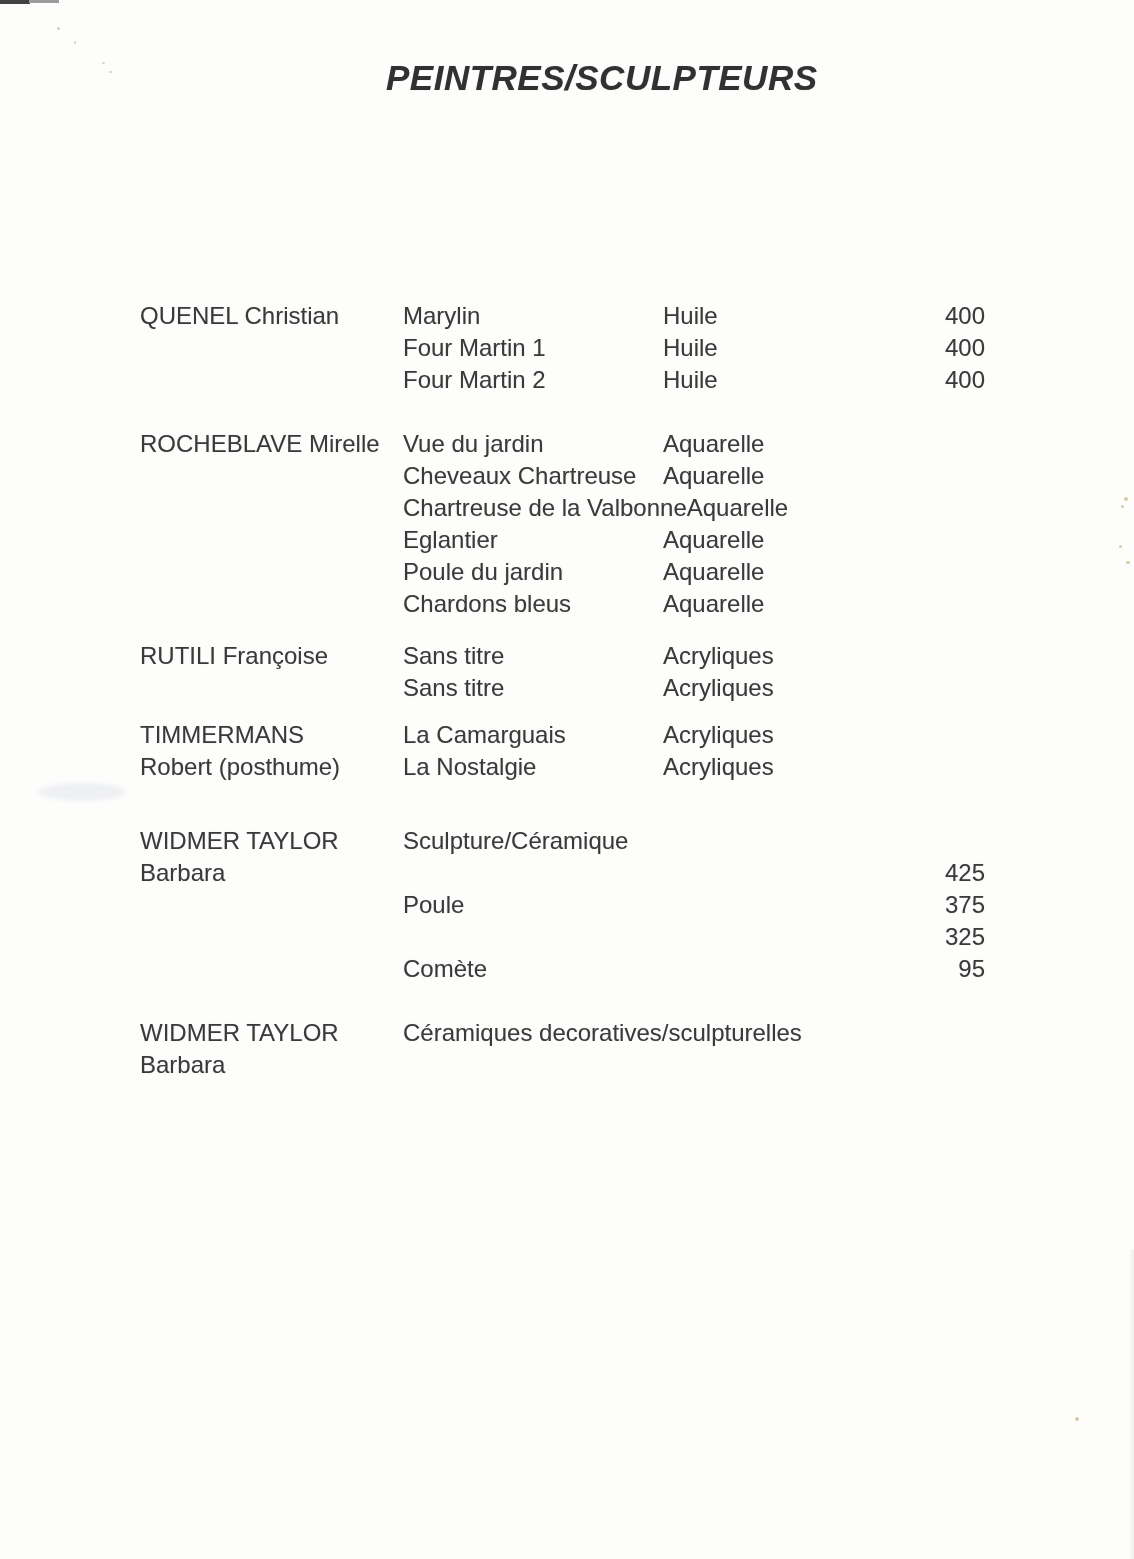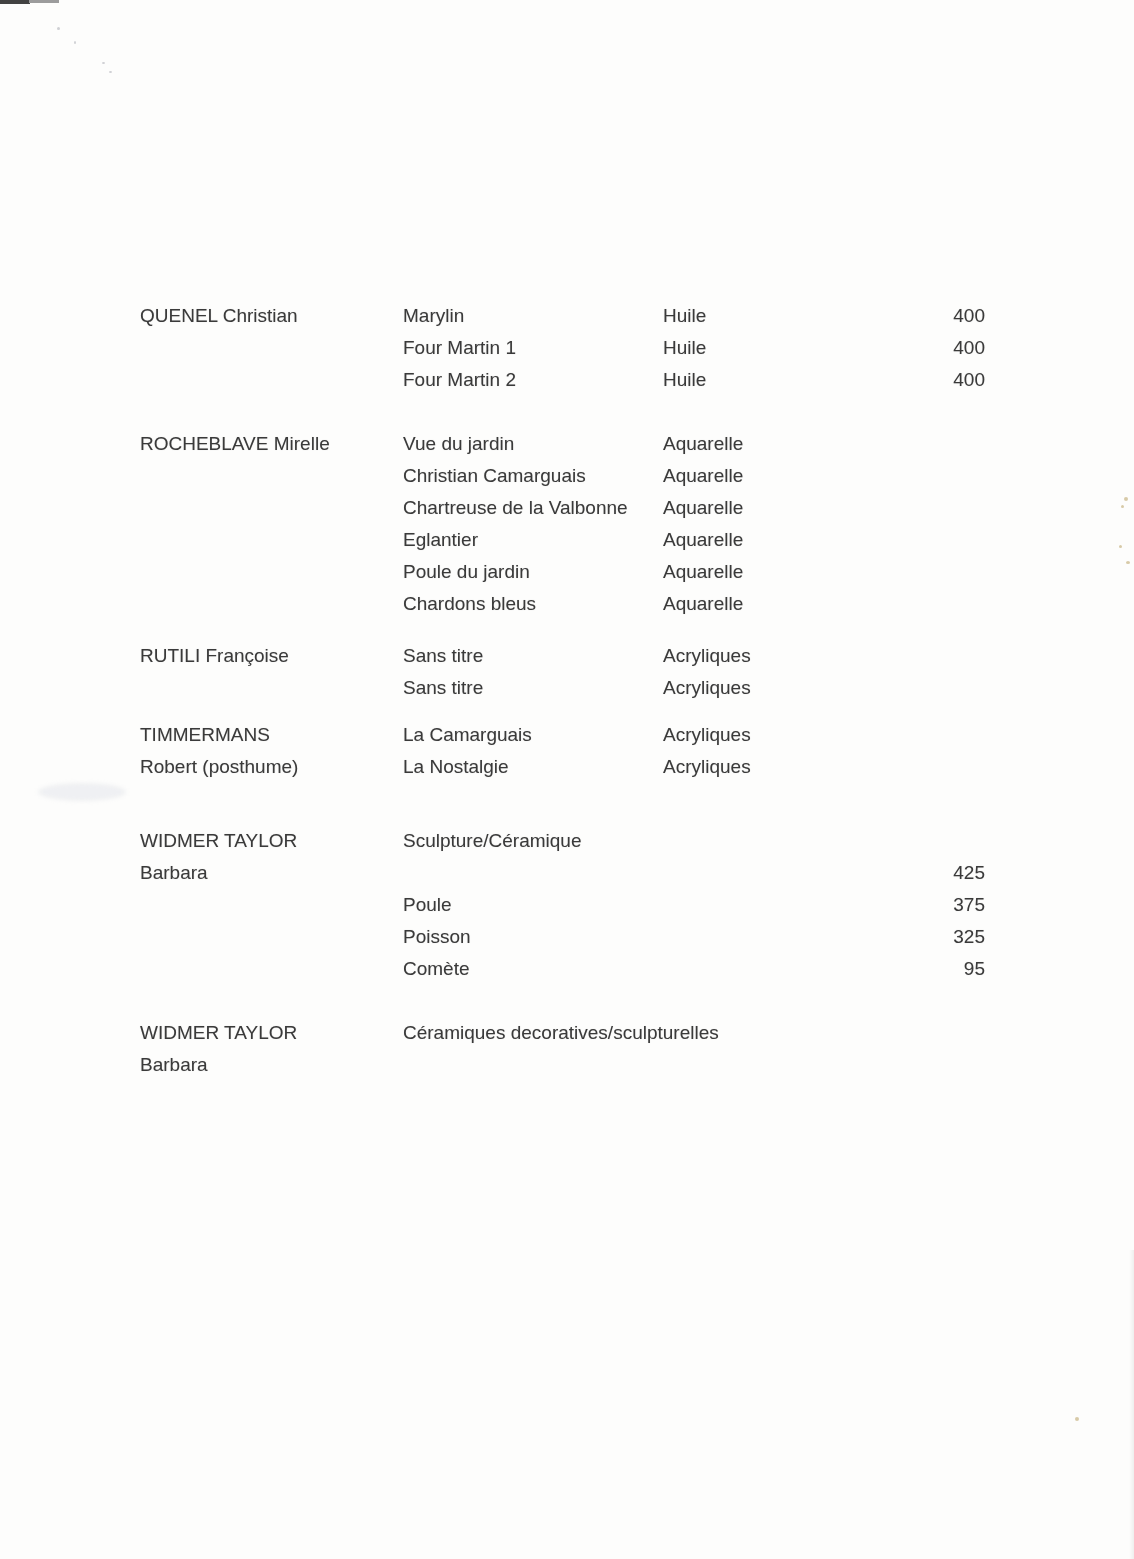--- a/index.html
+++ b/index.html
@@ -16,21 +16,21 @@
   .doc-title {
     position:absolute; left:386px; top:58px;
     font-size:35px; font-weight:bold; font-style:italic;
     letter-spacing:0.5px; color:#313131;
     white-space:nowrap;
     text-shadow:0 0 1px rgba(90,90,90,0.35);
   }
   
   .catalog {
     position:absolute; left:140px; top:300px; width:845px;
-    font-size:19px; line-height:32px;
+    font-size:24px; line-height:32px;
     text-shadow:0 0 1px rgba(110,110,110,0.30);
   }
   .section { position:relative; }
   .section:nth-child(1) { margin-bottom:32px; }
   .section:nth-child(2) { margin-bottom:20px; }
   .section:nth-child(3) { margin-bottom:15px; }
   .section:nth-child(4) { margin-bottom:42px; }
   .section:nth-child(5) { margin-bottom:32px; }
   .artist {
     position:absolute; left:0; top:0;
@@ -73,36 +73,37 @@
   <div class="artifact speck gray" style="left:102px; top:62px;  width:3px; height:2px;"></div>
   <div class="artifact speck gray" style="left:109px; top:71px;  width:3px; height:2px;"></div>
   <div class="artifact speck tan" style="left:1124px; top:497px; width:4px; height:4px;"></div>
   <div class="artifact speck tan" style="left:1121px; top:505px; width:3px; height:3px;"></div>
   <div class="artifact speck tan" style="left:1119px; top:545px; width:3px; height:3px;"></div>
   <div class="artifact speck tan" style="left:1126px; top:561px; width:4px; height:3px;"></div>
   <div class="artifact speck tan" style="left:1075px; top:1417px; width:4px; height:4px;"></div>
   <div class="artifact smudge"></div>
   <div class="artifact edge-shade"></div>
 
+  <div class="doc-title">PEINTRES/SCULPTEURS</div>
 
   <div class="catalog" id="catalog">
       <div class="section">
         <div class="artist">
           <div>QUENEL Christian</div>
         </div>
         <div class="row"><span class="cell-title">Marylin</span><span class="cell-medium">Huile</span><span class="cell-price">400</span></div>
         <div class="row"><span class="cell-title">Four Martin 1</span><span class="cell-medium">Huile</span><span class="cell-price">400</span></div>
         <div class="row"><span class="cell-title">Four Martin 2</span><span class="cell-medium">Huile</span><span class="cell-price">400</span></div>
       </div>
       <div class="section">
         <div class="artist">
           <div>ROCHEBLAVE Mirelle</div>
         </div>
         <div class="row"><span class="cell-title">Vue du jardin</span><span class="cell-medium">Aquarelle</span></div>
-        <div class="row"><span class="cell-title">Christian Camarguais</span><span class="cell-medium">Aquarelle</span></div>
+        <div class="row"><span class="cell-title">Cheveaux Chartreuse</span><span class="cell-medium">Aquarelle</span></div>
         <div class="row"><span class="cell-title">Chartreuse de la Valbonne</span><span class="cell-medium">Aquarelle</span></div>
         <div class="row"><span class="cell-title">Eglantier</span><span class="cell-medium">Aquarelle</span></div>
         <div class="row"><span class="cell-title">Poule du jardin</span><span class="cell-medium">Aquarelle</span></div>
         <div class="row"><span class="cell-title">Chardons bleus</span><span class="cell-medium">Aquarelle</span></div>
       </div>
       <div class="section">
         <div class="artist">
           <div>RUTILI Françoise</div>
         </div>
         <div class="row"><span class="cell-title">Sans titre</span><span class="cell-medium">Acryliques</span></div>
@@ -117,21 +118,21 @@
         <div class="row"><span class="cell-title">La Nostalgie</span><span class="cell-medium">Acryliques</span></div>
       </div>
       <div class="section">
         <div class="artist">
           <div>WIDMER TAYLOR</div>
           <div>Barbara</div>
         </div>
         <div class="row"><span class="cell-title">Sculpture/Céramique</span></div>
         <div class="row"><span class="cell-price">425</span></div>
         <div class="row"><span class="cell-title">Poule</span><span class="cell-price">375</span></div>
-        <div class="row"><span class="cell-title">Poisson</span><span class="cell-price">325</span></div>
+        <div class="row"><span class="cell-price">325</span></div>
         <div class="row"><span class="cell-title">Comète</span><span class="cell-price">95</span></div>
       </div>
       <div class="section">
         <div class="artist">
           <div>WIDMER TAYLOR</div>
           <div>Barbara</div>
         </div>
         <div class="row"><span class="cell-title">Céramiques decoratives/sculpturelles</span></div>
       </div>
     </div>

